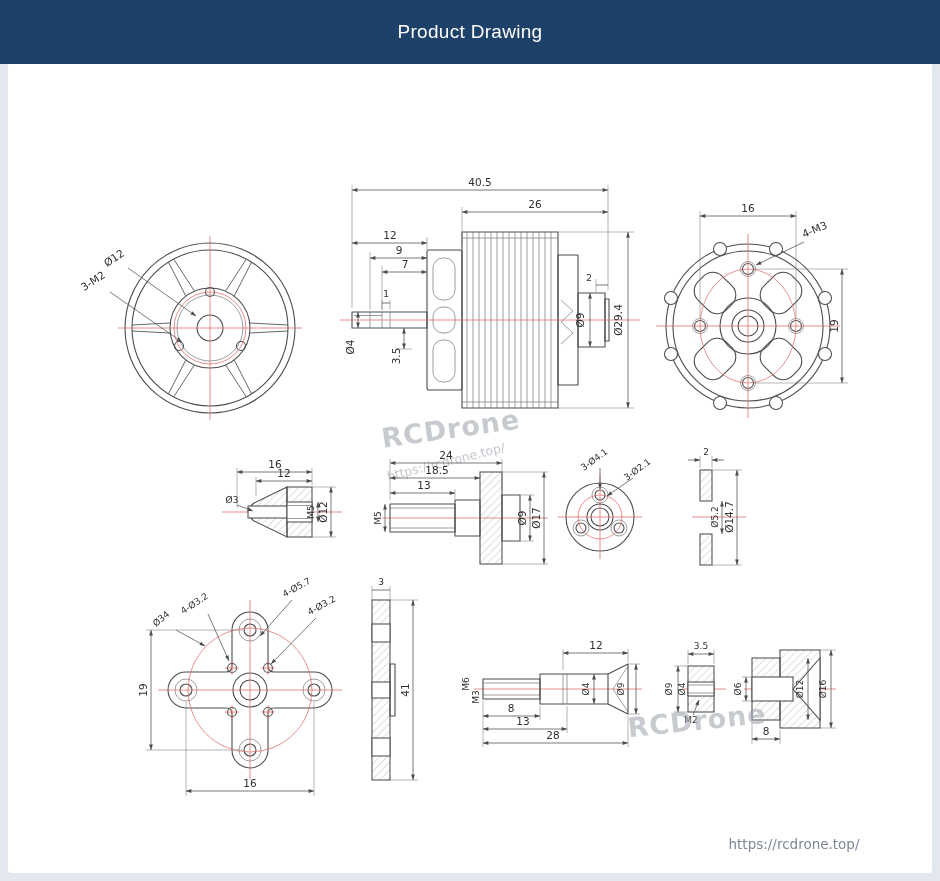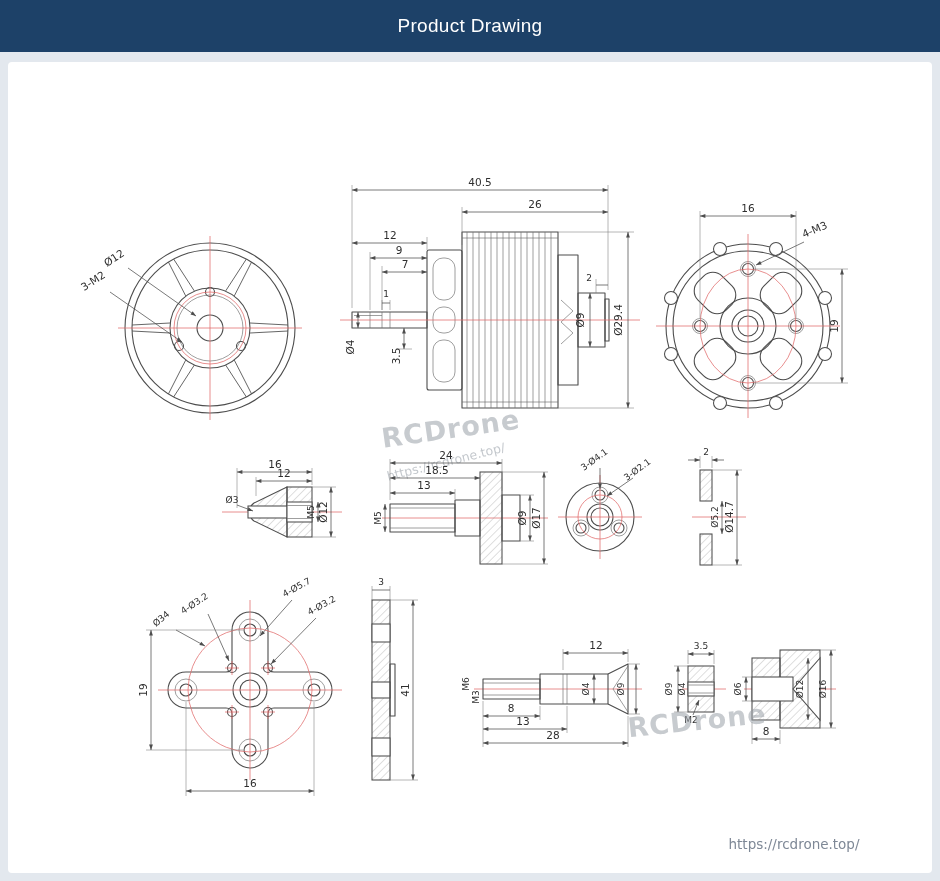--- a/index.html
+++ b/index.html
@@ -1,17 +1,17 @@
 <!DOCTYPE html>
 <html><head>
 <meta charset="utf-8">
 <style>
   html,body{margin:0;padding:0;}
   body{width:940px;height:881px;background:#e3e8ee;position:relative;overflow:hidden;font-family:"DejaVu Sans",sans-serif;}
-  .topbar{position:absolute;left:0;top:0;width:940px;height:52px;background:#1d4168;display:flex;align-items:center;justify-content:center;z-index:3;}
+  .topbar{position:absolute;left:0;top:0;width:940px;height:64px;background:#1d4168;display:flex;align-items:center;justify-content:center;z-index:3;}
   .topbar span{color:#ffffff;font-size:19px;font-family:"Liberation Sans",sans-serif;letter-spacing:.3px;}
   .panel{position:absolute;left:8px;top:62px;width:924px;height:811px;background:#ffffff;border-radius:4px;z-index:1;}
   svg.draw{position:absolute;left:0;top:0;z-index:2;pointer-events:none;}
   .ol{fill:none;stroke:#4d4d4d;stroke-width:1.1;stroke-linejoin:round;}
   .sp{stroke:#555;stroke-width:.9;fill:none;}
   .th{fill:none;stroke:#6b6b6b;stroke-width:.65;}
   .fin{stroke:#757575;stroke-width:.7;}
   .dim{stroke:#4d4d4d;stroke-width:.75;fill:none;}
   .ext{stroke:#7a7a7a;stroke-width:.55;fill:none;}
   .red{stroke:#e06a6a;stroke-width:.75;fill:none;}

